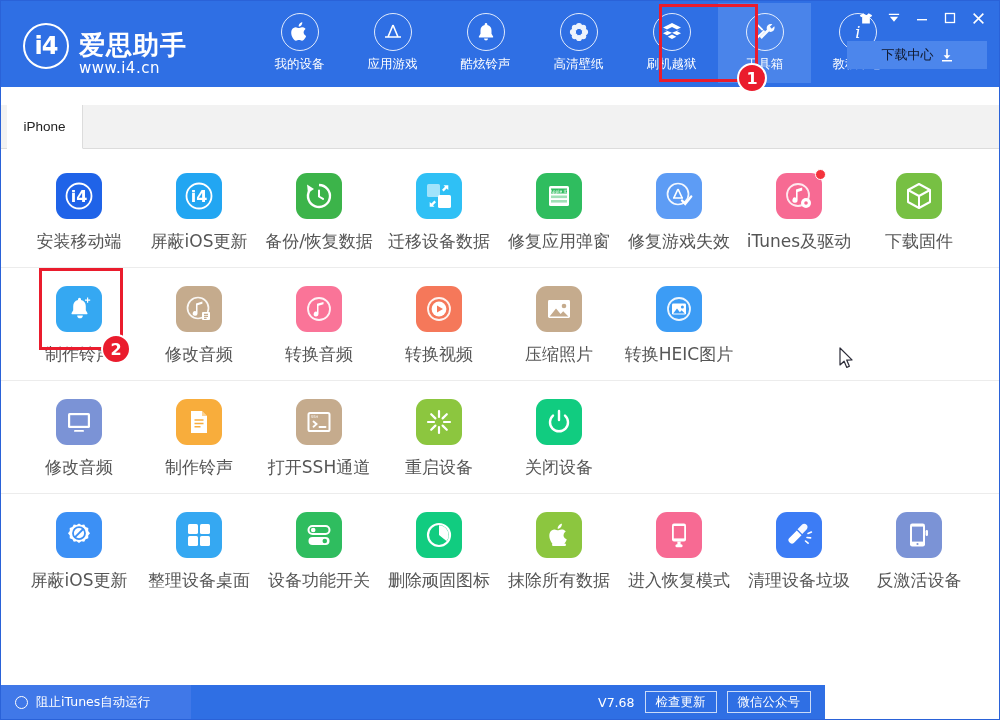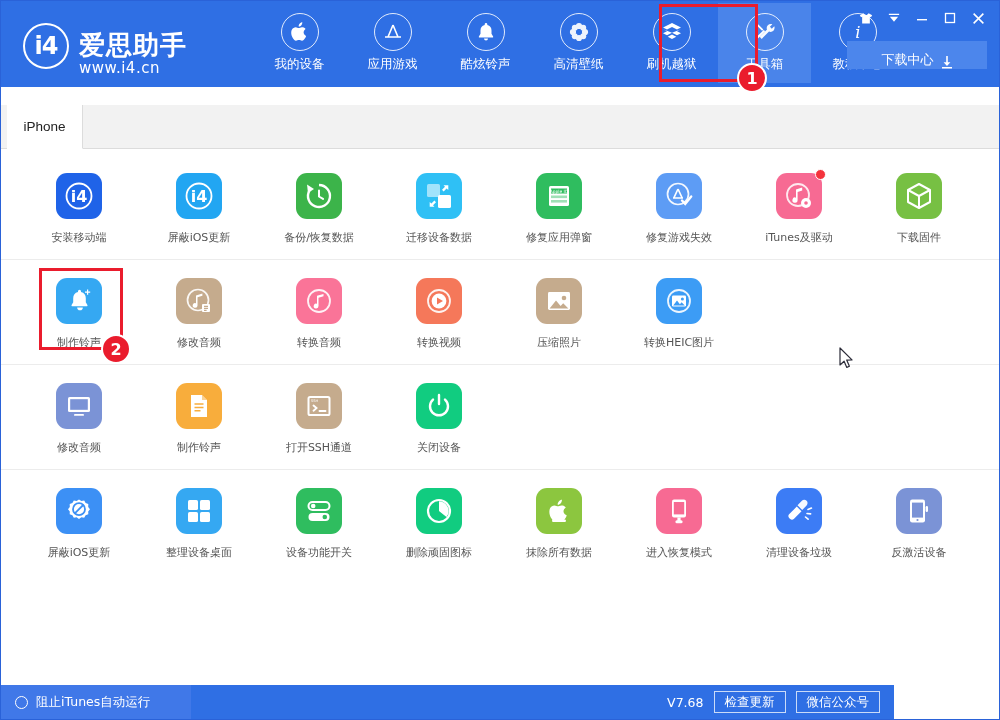--- a/index.html
+++ b/index.html
@@ -82,22 +82,22 @@
     width: 26px; height: 22px;
     display: flex; align-items: center; justify-content: center;
     color: #ffffff; cursor: pointer;
     font-size: 13px;
   }
 
   .dl-center {
     position: absolute; right: 12px; top: 40px;
     width: 140px; height: 28px;
     background: #4c86ec;
-    color: #ffffff; font-size: 13px;
-    display: flex; align-items: flex-end; justify-content: center;
+    color: #0f172a; font-size: 13px;
+    display: flex; align-items: center; justify-content: center;
     gap: 7px; cursor: pointer;
     font-family: "DejaVu Sans", sans-serif;
   }
 
   
   .hl-box {
     position: absolute;
     border: 3px solid #ea1c2d;
     pointer-events: none;
     z-index: 40;
@@ -153,34 +153,34 @@
   }
   .app-ico {
     width: 46px; height: 46px;
     border-radius: 11px;
     display: flex; align-items: center; justify-content: center;
     position: relative;
     margin-bottom: 11px;
   }
   .app-ico svg { display: block; }
   .cell-label {
-    font-size: 11px; color: #555;
+    font-size: 17px; color: #555;
     font-family: "DejaVu Sans", sans-serif;
     white-space: nowrap;
   }
   .dot-badge {
     position: absolute; top: -4px; right: -4px;
     width: 11px; height: 11px; border-radius: 50%;
     background: #f4333c; border: 1.5px solid #fff;
   }
 
   
   .footer {
     position: absolute; left: 0; bottom: 0;
-    width: 893px; height: 34px;
+    width: 824px; height: 34px;
     background: #2f6fe4;
     display: flex; align-items: center;
   }
   .footer-left {
     width: 190px; height: 34px;
     background: #4078e8;
     display: flex; align-items: center; gap: 8px;
     padding-left: 14px; cursor: pointer;
   }
   .radio-ring {
@@ -540,20 +540,30 @@
         <div class="app-ico" style="background:#c5ab8d">
           <svg width="30" height="30" viewBox="0 0 30 30">
               <rect x="4.5" y="6" width="21" height="18" rx="1.6" fill="none" stroke="#fff" stroke-width="2"></rect>
               <text x="7" y="11" font-size="3.6" font-family="DejaVu Sans, sans-serif" fill="#fff">SSH</text>
               <path fill="none" stroke="#fff" stroke-width="1.9" stroke-linecap="round" d="M9.5 14.5l3 2.6-3 2.6M15.5 20h6"></path>
             </svg>
         </div>
         <div class="cell-label">打开SSH通道</div>
       </div>
 
+      <div class="cell">
+        <div class="app-ico" style="background:#8cc63f">
+          <svg width="30" height="30" viewBox="0 0 30 30">
+              <g stroke="#fff" stroke-width="2.2" stroke-linecap="round">
+                <path d="M15 4v6M15 20v6M4 15h6M20 15h6M7.2 7.2l4.2 4.2M18.6 18.6l4.2 4.2M22.8 7.2l-4.2 4.2M11.4 18.6l-4.2 4.2"></path>
+              </g>
+            </svg>
+        </div>
+        <div class="cell-label">重启设备</div>
+      </div>
 
       <div class="cell">
         <div class="app-ico" style="background:#11cc80">
           <svg width="30" height="30" viewBox="0 0 30 30">
               <path fill="none" stroke="#fff" stroke-width="2.4" stroke-linecap="round" d="M9 8.6a9 9 0 1 0 12 0"></path>
               <path fill="none" stroke="#fff" stroke-width="2.4" stroke-linecap="round" d="M15 4v9"></path>
             </svg>
         </div>
         <div class="cell-label">关闭设备</div>
       </div>

